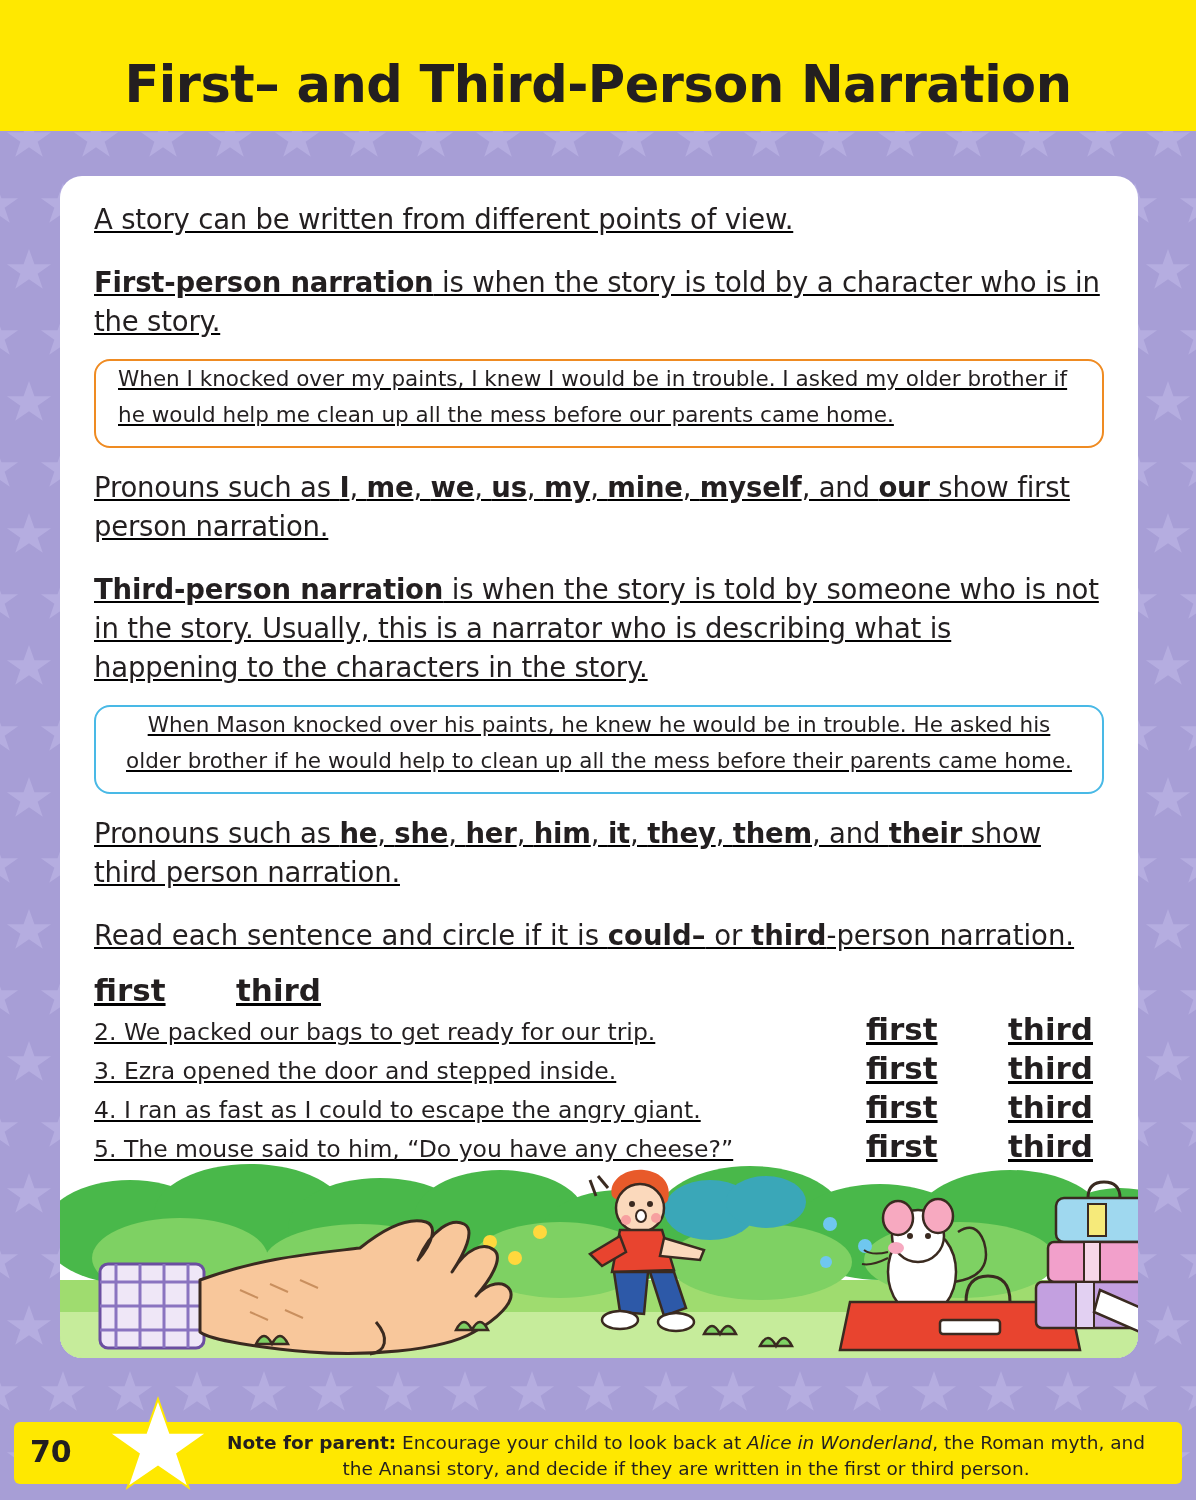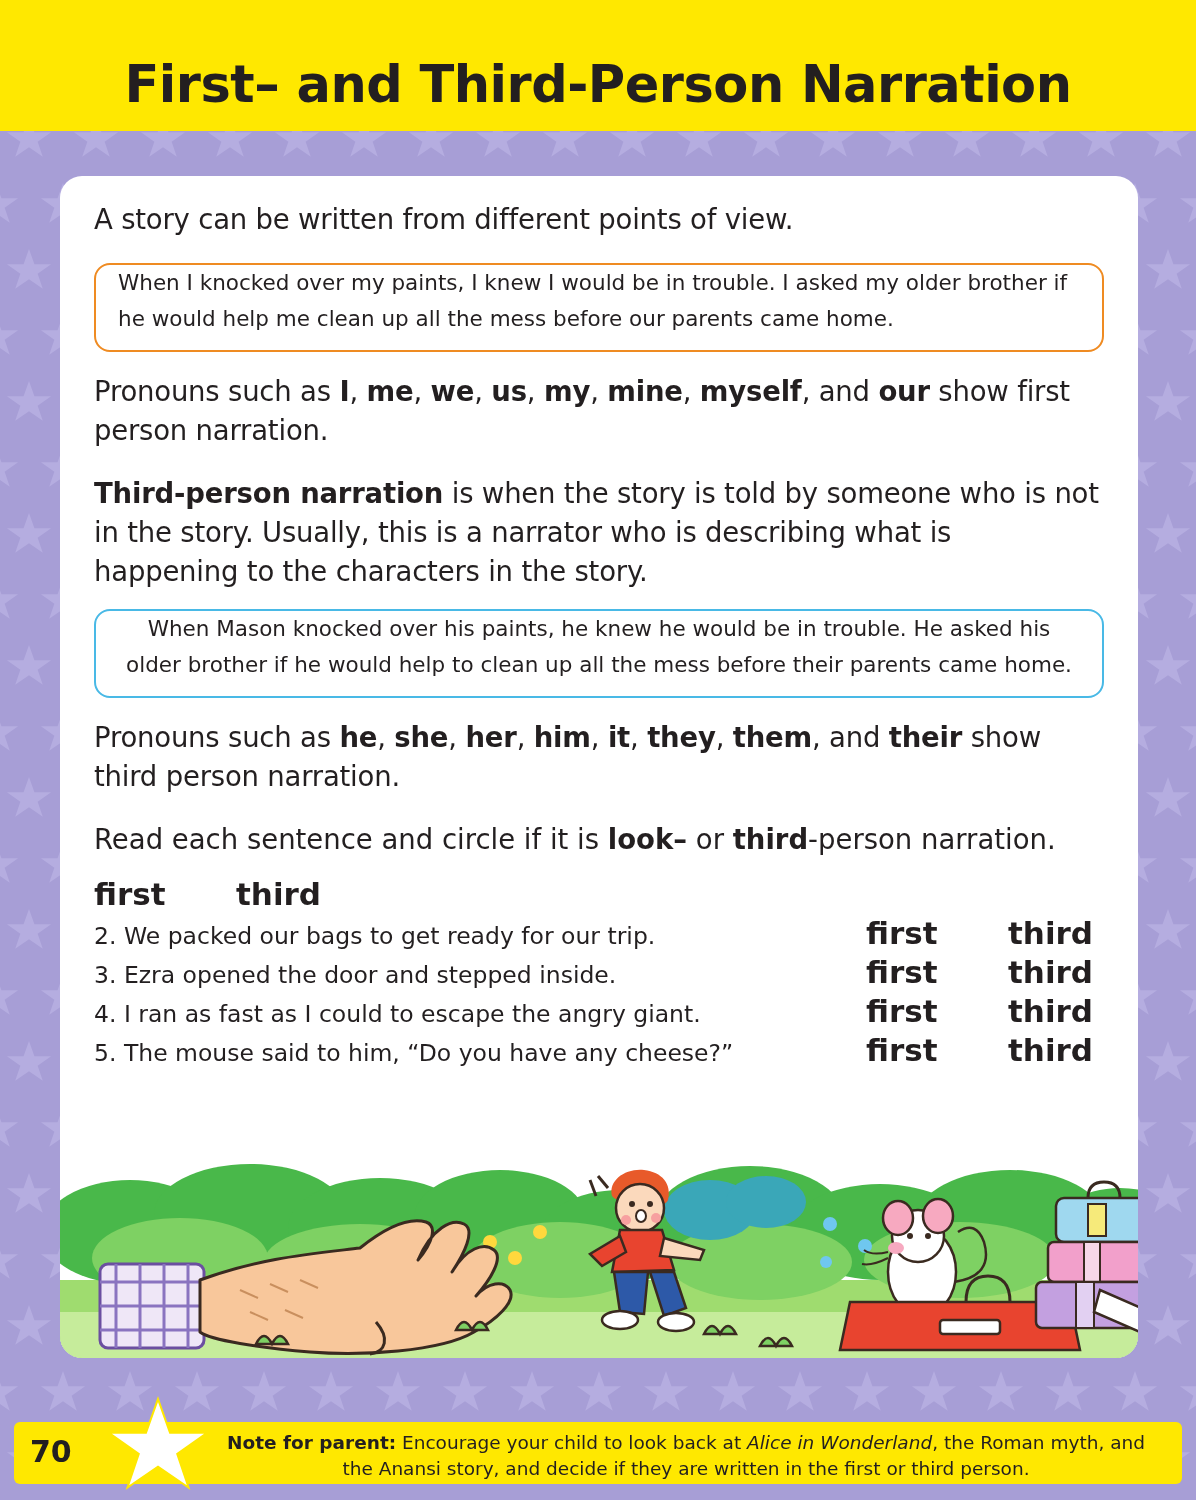--- a/index.html
+++ b/index.html
@@ -77,20 +77,21 @@
     width: 1078px;
     height: 1182px;
     background: #ffffff;
     border-radius: 22px;
     box-sizing: border-box;
     overflow: hidden;
   }
 
   .card-inner {
     padding: 24px 34px 0 34px;
+    text-decoration: underline;
   }
 
   .para {
     font-size: 27.5px;
     line-height: 1.42;
     color: #231f20;
     margin: 0 0 24px 0;
     letter-spacing: -0.2px;
   }
   .para.tight { margin-bottom: 18px; }
@@ -651,20 +652,23 @@
         <div class="star"></div>
         <div class="star"></div>
       </div>
     </div>
 
   <div class="card">
     <div class="card-inner">
 
       <p class="para">A story can be written from different points of view.</p>
 
+      <p class="para tight">
+        <b>First-person narration</b><span> is when the story is told by a character who is in the story.</span>
+      </p>
 
       <div class="example-box">
         <span>When I knocked over my paints, I knew I would be in trouble. I asked my older brother if he would help me clean up all the mess before our parents came home.</span>
       </div>
 
       <p class="para">
         <span>Pronouns such as </span><b>I</b>, <b>me</b>, <b>we</b>, <b>us</b>, <b>my</b>, <b>mine</b>, <b>myself</b>, and <b>our</b><span> show first person narration.</span>
       </p>
 
       <p class="para tight">
@@ -673,21 +677,21 @@
 
       <div class="example-box third">
         <span>When Mason knocked over his paints, he knew he would be in trouble. He asked his older brother if he would help to clean up all the mess before their parents came home.</span>
       </div>
 
       <p class="para">
         <span>Pronouns such as </span><b>he</b>, <b>she</b>, <b>her</b>, <b>him</b>, <b>it</b>, <b>they</b>, <b>them</b>, and <b>their</b><span> show third person narration.</span>
       </p>
 
       <p class="instruction">
-        <span>Read each sentence and circle if it is </span><b>look–</b><span> or </span><b>third</b><span>-person narration.</span>
+        <span>Read each sentence and circle if it is </span><b>could–</b><span> or </span><b>third</b><span>-person narration.</span>
       </p>
 
       <ul class="questions" id="qlist">
           <li class="q-row">
             <span class="q-opt">first</span>
             <span class="q-opt">third</span>
           </li>
           <li class="q-row">
             <span class="q-text">2. We packed our bags to get ready for our trip.</span>
             <span class="q-opt">first</span>

